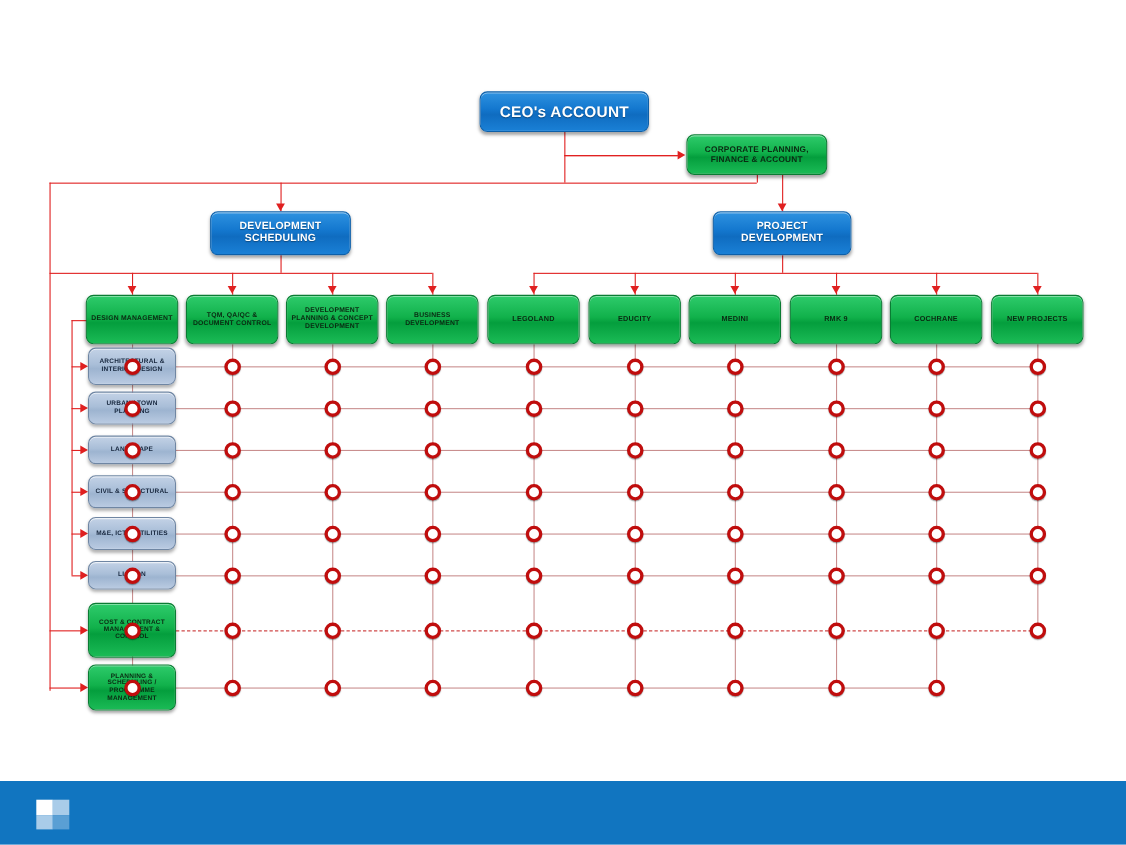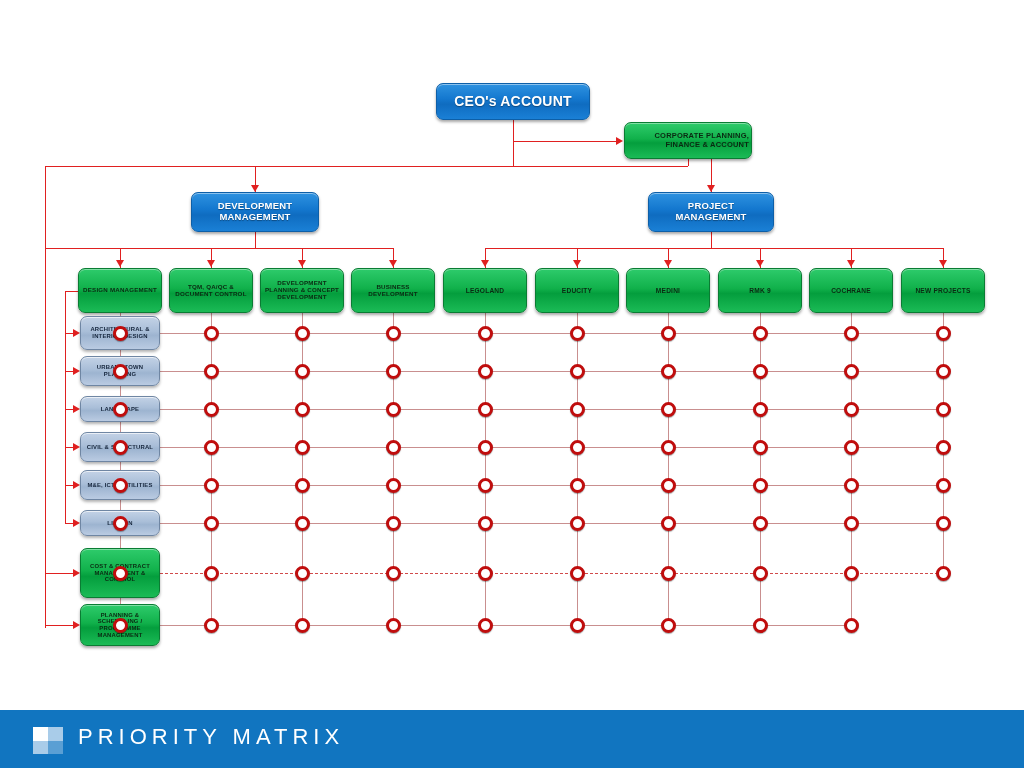--- a/index.html
+++ b/index.html
@@ -77,28 +77,28 @@
     position:absolute;left:78px;top:14px;
     color:#ffffff;font-size:22px;letter-spacing:5px;font-weight:normal;
   }
 </style>
 </head>
 <body>
 
 <div class="box blue" id="ceo" style="left: 436px; top: 83px; width: 154px; height: 37px; font-size: 14px;">
     <span>CEO's ACCOUNT</span>
   </div>
-<div class="box green" id="corp" style="left: 624px; top: 122px; width: 128px; height: 37px; font-size: 7.5px; text-align: right;">
+<div class="box green" id="corp" style="left: 624px; top: 122px; width: 128px; height: 37px; font-size: 7.5px;">
     <span>CORPORATE PLANNING, FINANCE &amp; ACCOUNT</span>
   </div>
 <div class="box blue" id="devmgmt" style="left: 191px; top: 192px; width: 128px; height: 40px; font-size: 9.5px;">
-    <span>DEVELOPMENT MANAGEMENT</span>
+    <span>DEVELOPMENT SCHEDULING</span>
   </div>
 <div class="box blue" id="projmgmt" style="left: 648px; top: 192px; width: 126px; height: 40px; font-size: 9.5px;">
-    <span>PROJECT MANAGEMENT</span>
+    <span>PROJECT DEVELOPMENT</span>
   </div>
 
 <div id="connectors">
     <div class="ln v" style="left: 513px; top: 120px; height: 46px;"></div>
     <div class="ln h" style="left: 513px; top: 141px; width: 103px;"></div>
     <div class="arw right" style="left: 616px; top: 136.5px;"></div>
     <div class="ln h" style="left: 513px; top: 141px; width: 107px;"></div>
     <div class="ln h" style="left: 45px; top: 166px; width: 643px;"></div>
     <div class="ln v" style="left: 255px; top: 166px; height: 26px;"></div>
     <div class="arw down" style="left: 250.5px; top: 185px;"></div>
@@ -307,14 +307,13 @@
     <div class="node" style="left: 843.5px; top: 617.5px;"></div>
   </div>
 
 <div id="footer">
   <div class="logo">
     <div class="q1"></div>
       <div class="q2"></div>
       <div class="q3"></div>
       <div class="q4"></div>
   </div>
-  <div class="ftitle">PRIORITY MATRIX</div>
 </div>
 
 </body></html>

